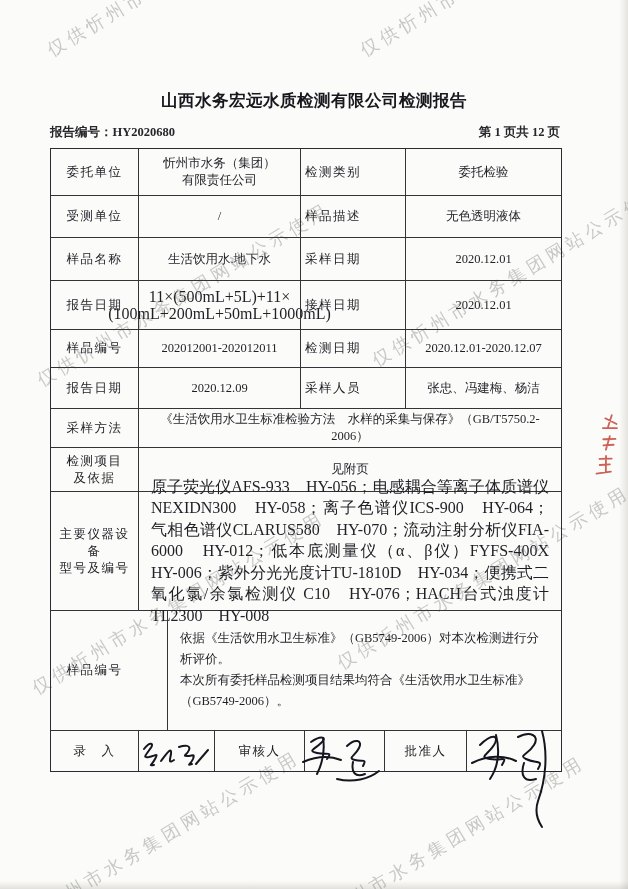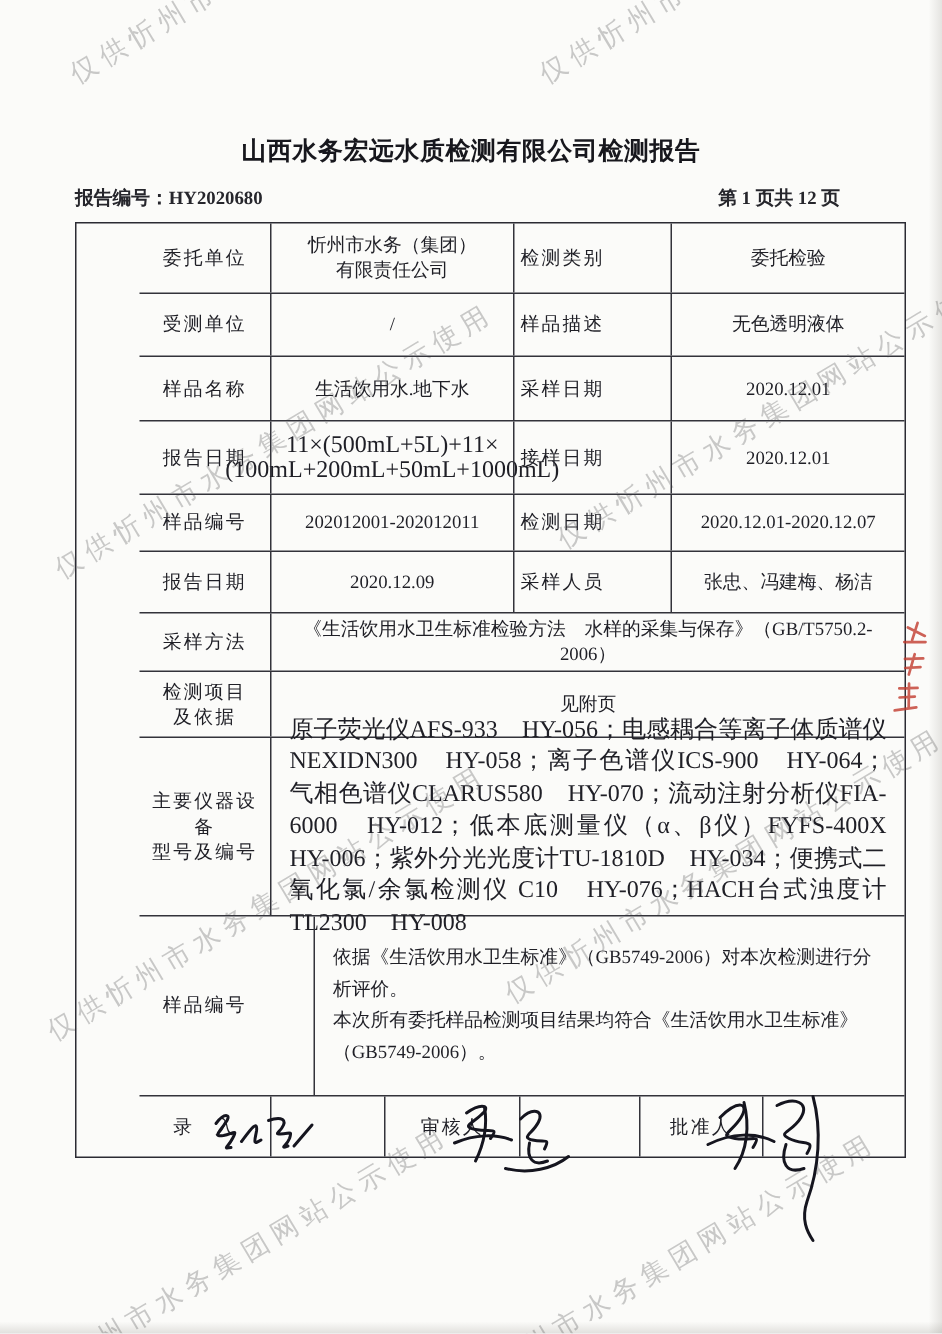--- a/index.html
+++ b/index.html
@@ -24,21 +24,21 @@
     font-weight:bold;font-size:16.5px;letter-spacing:.5px;color:#17171d;
   }
   .meta{
     position:absolute;left:50px;top:124px;width:510px;z-index:2;
     display:flex;justify-content:space-between;
     font-size:12.5px;font-weight:bold;color:#26262c;
   }
   
   .rt{
     position:absolute;left:50px;top:148px;width:510px;z-index:2;
-    border:1.7px solid #2b2b33;background:transparent;padding-left:42px;
+    border:1.7px solid #2b2b33;background:transparent;
   }
   .row{display:flex;border-top:1.5px solid #33333a;}
   .row:first-child{border-top:none;}
   .cell{
     display:flex;align-items:center;justify-content:center;
     text-align:center;font-size:12.5px;line-height:17px;
     border-left:1.5px solid #33333a;box-sizing:border-box;
     padding:2px 4px;
   }
   .cell:first-child{border-left:none;}

